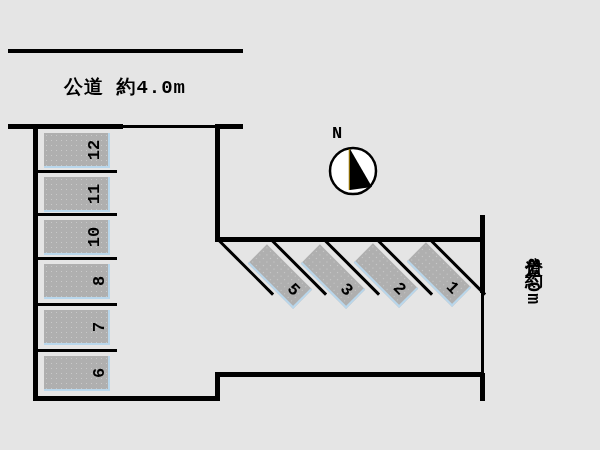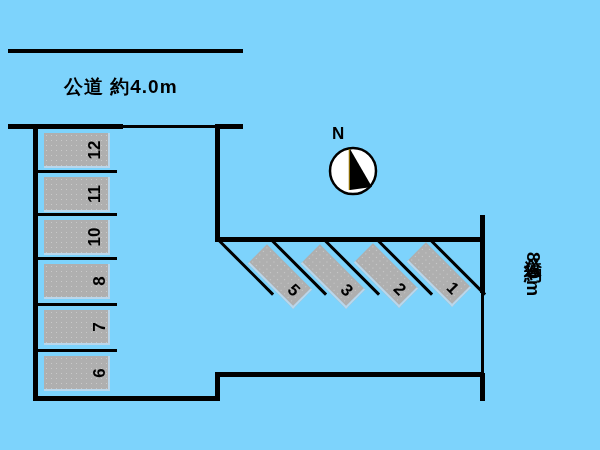--- a/index.html
+++ b/index.html
@@ -1,18 +1,18 @@
 <!DOCTYPE html>
 <html><head>
 <meta charset="utf-8">
 <style>
   html,body{margin:0;padding:0;background:#fff;}
   #canvas{
-    position:relative;width:600px;height:450px;background:#7dd3fc;overflow:hidden;
-    font-family:Liberation Sans, sans-serif;color:#000;
+    position:relative;width:600px;height:450px;background:#e5e5e5;overflow:hidden;
+    font-family:Liberation Mono, monospace;color:#000;
   }
   .line{position:absolute;background:#000;}
   .space{
     position:absolute;background-color:#afafaf;
     background-image:radial-gradient(circle,#c9c9c9 0.8px,rgba(0,0,0,0) 1px);
     background-size:5px 5px;
     border-right:2px solid #b9d7ec;border-bottom:2px solid #b9d7ec;
     box-sizing:border-box;
   }
   .space .num{

